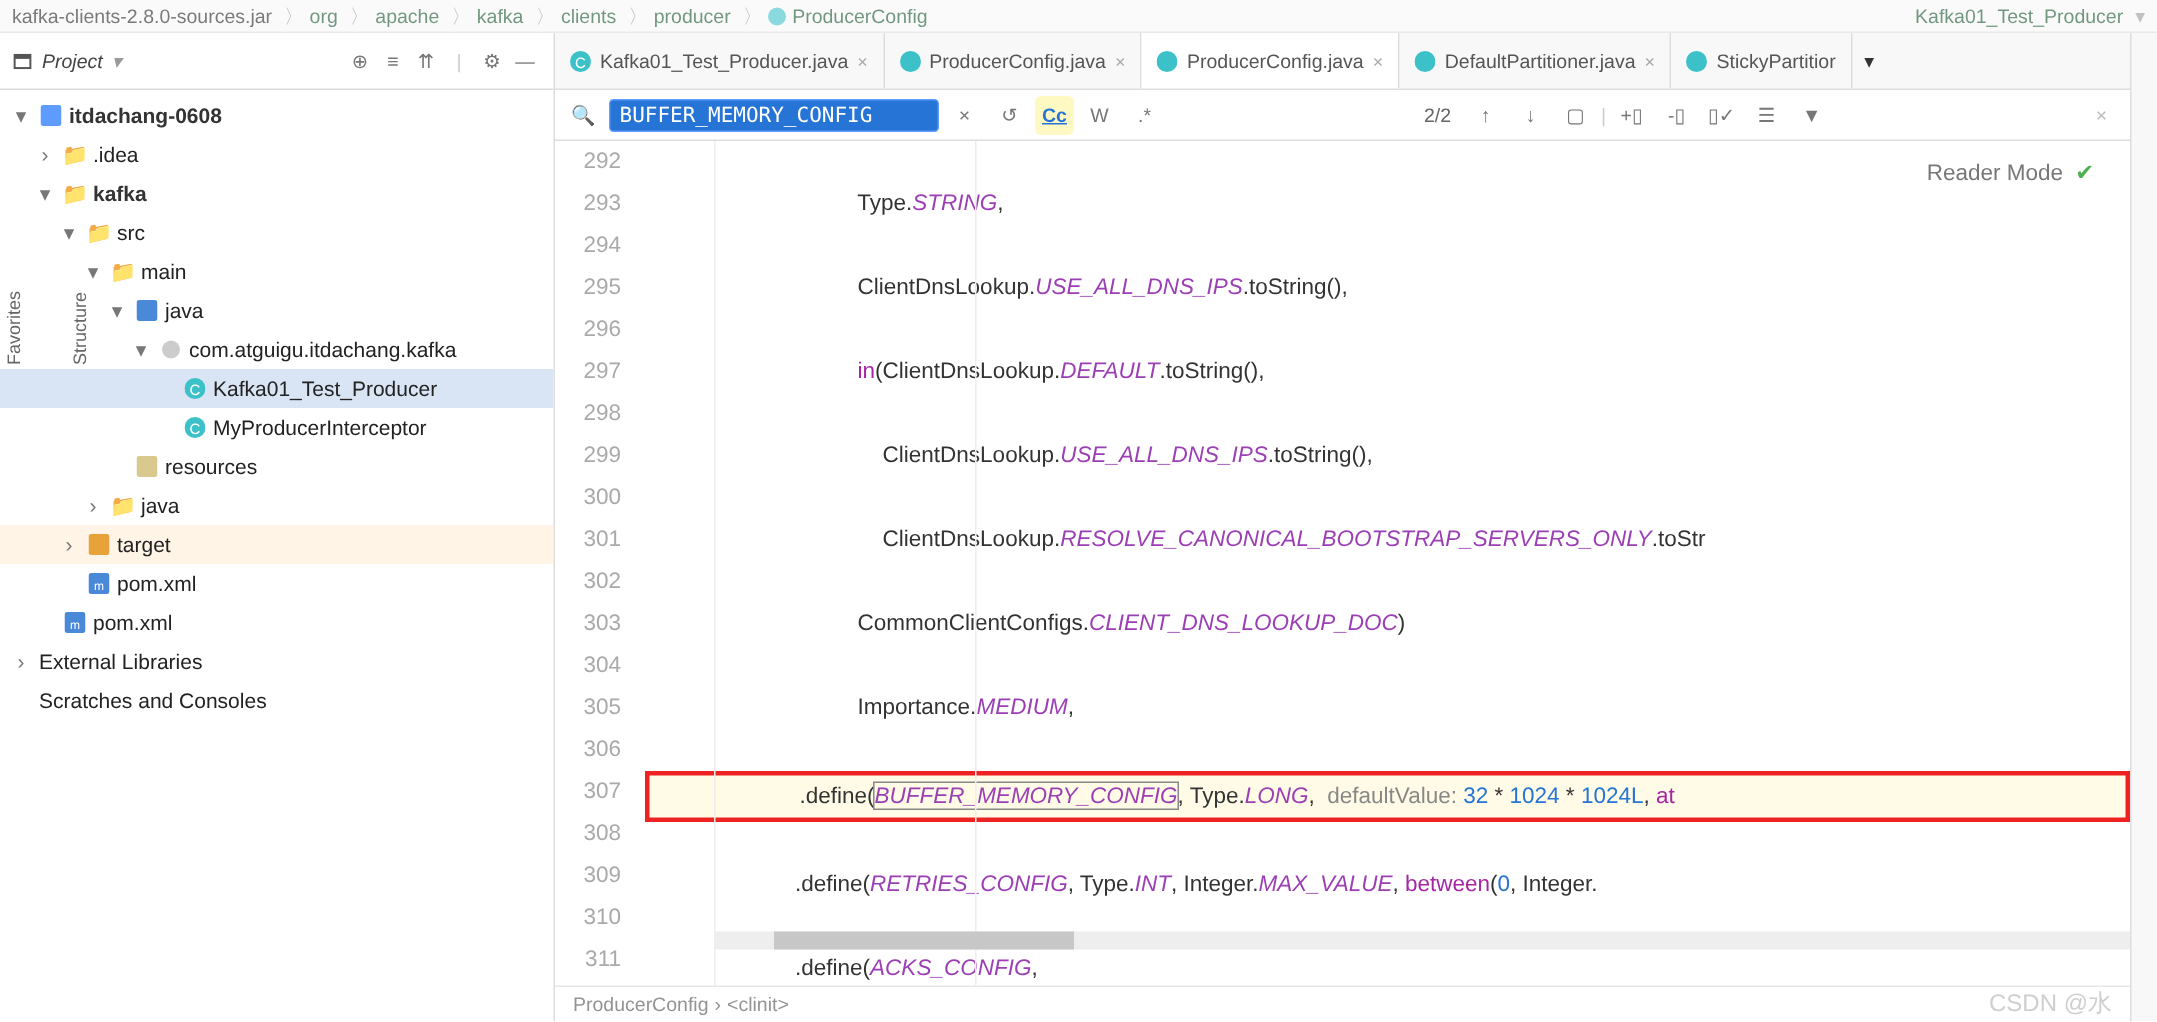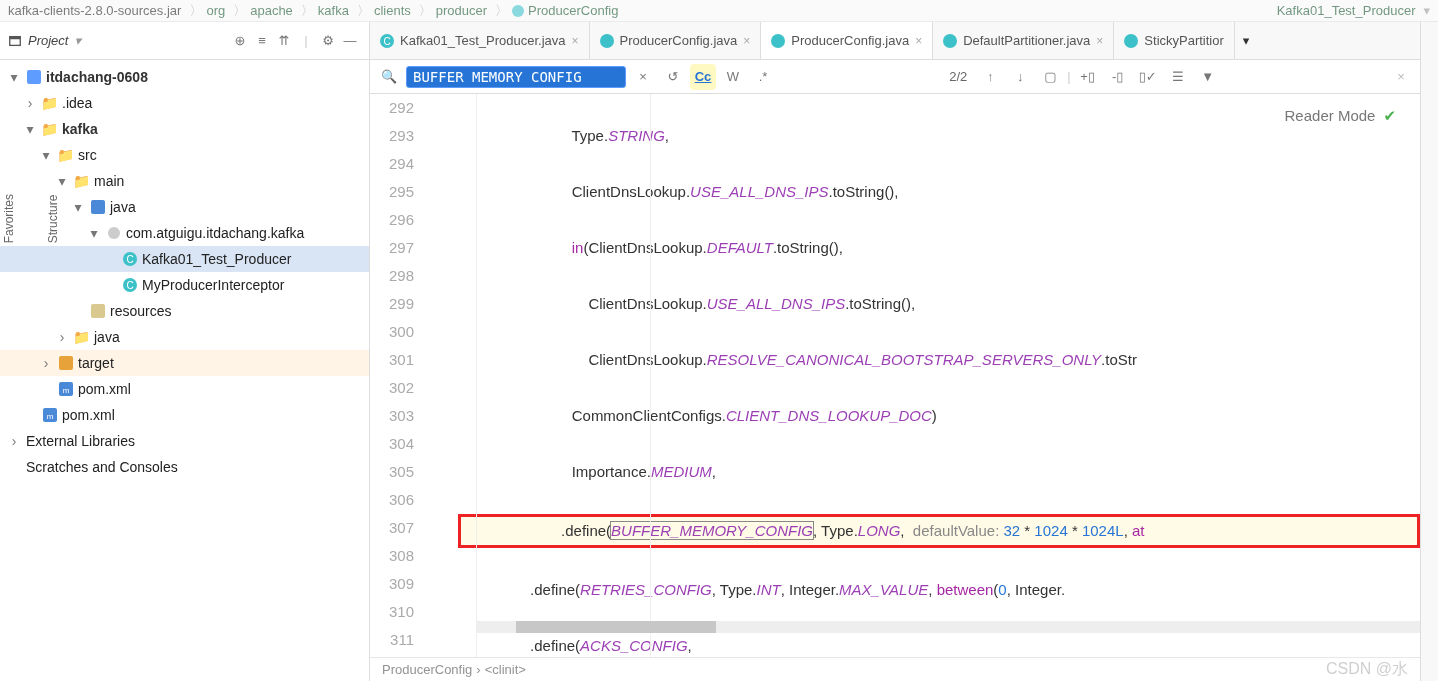--- a/index.html
+++ b/index.html
@@ -34,21 +34,21 @@
 .searchbar input { flex:0 0 220px; border:1px solid #5e9cff; background:#2675d6; color:#fff; padding:2px 6px; font-family:Consolas,monospace; font-size:14px; border-radius:3px; }
 .sb-btn { width:26px; height:26px; display:flex; align-items:center; justify-content:center; color:#777; cursor:pointer; border-radius:4px; }
 .sb-btn.match { background:#fef9c3; color:#2675d6; font-weight:bold;text-decoration:underline; }
 .sb-spacer { flex:1; }
 .sb-count { color:#666; margin:0 6px; }
 .code-area { flex:1; display:flex; overflow:hidden; font-family:Consolas,Menlo,monospace; font-size:15px; line-height:28px; position:relative; }
 .gutter { width:60px; text-align:right; padding-right:16px; color:#aaa; user-select:none; border-right:0; background:transparent; }
 .vline1 { position:absolute; left:106px; top:0; bottom:0; width:1px; background:#eee; }
 .vline2 { position:absolute; left:280px; top:0; bottom:0; width:1px; background:#eee; }
 .code { flex:1; overflow:hidden; white-space:pre; }
-.hl-box { border:3px solid #e22; background:#fffbe6;margin-left:28px; }
+.hl-box { border:3px solid #e22; background:#fffbe6; }
 .hl-box .hl-word { outline:1px solid #888; }
 .c-kw{color:#a626a4;}
 .c-member{color:#9c3fb5;font-style:italic}.c-num{color:#2675d6}.c-hint{color:#888}
 .reader { position:absolute; top:8px; right:24px; color:#777; background:#fff; z-index:5; display:flex; align-items:center; gap:8px; }
 .bottom-crumb { height:24px; background:#fff; border-top:1px solid #ddd; padding:0 12px; color:#666; font-size:13px; display:flex; align-items:center; gap:4px; opacity:0.7; }
 .hscroll { position:absolute; bottom:24px; left:106px; height:12px; width:1100px; background:#eee; }
 .hscroll .thumb { position:absolute; left:40px; width:200px; top:0; bottom:0; background:#c7c7c7; }
 .side-strip { width:18px; border-left:1px solid #ddd; background:#f8f8f8; }
 .left-strip { position:absolute; left:0; top:190px; display:flex; flex-direction:column; gap:30px; writing-mode:vertical-rl; transform:rotate(180deg); color:#666; font-size:12px; padding:4px 2px; }
 svg { display:block; }

